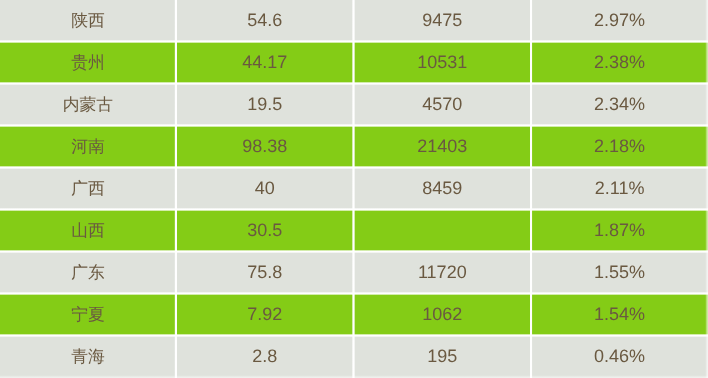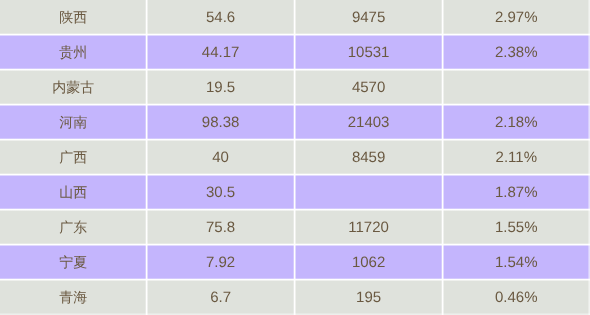--- a/index.html
+++ b/index.html
@@ -9,21 +9,21 @@
     background:#ffffff;
     font-family:"Liberation Sans",sans-serif;
     -webkit-font-smoothing:antialiased;
     text-rendering:geometricPrecision;
   }
   #tbl{position:relative;width:590px;height:315px;overflow:hidden;}
 
   
   .row{position:absolute;left:0;width:590px;height:35px;}
   .row.odd  {background:#dfe2dc;}
-  .row.even {background:#c4b5fd;}
+  .row.even {background:#84cc16;}
   .row.r0{top:0px}      .row.r1{top:35px}     .row.r2{top:70px}
   .row.r3{top:105px}    .row.r4{top:140px}    .row.r5{top:175px}
   .row.r6{top:210px}    .row.r7{top:245px}    .row.r8{top:280px}
   .row.r0 .cell{top:0px;height:34.6px}
 
   
   .cell{
     position:absolute;top:-0.4px;height:35px;
     display:flex;align-items:center;justify-content:center;
     color:#6a5941;
@@ -72,20 +72,21 @@
   <div class="row even r1">
     <div class="cell col0">贵州</div>
     <div class="cell col1">44.17</div>
     <div class="cell col2">10531</div>
     <div class="cell col3">2.38%</div>
   </div>
   <div class="row odd r2">
     <div class="cell col0">内蒙古</div>
     <div class="cell col1">19.5</div>
     <div class="cell col2">4570</div>
+    <div class="cell col3">2.34%</div>
   </div>
   <div class="row even r3">
     <div class="cell col0">河南</div>
     <div class="cell col1">98.38</div>
     <div class="cell col2">21403</div>
     <div class="cell col3">2.18%</div>
   </div>
   <div class="row odd r4">
     <div class="cell col0">广西</div>
     <div class="cell col1">40</div>
@@ -104,21 +105,21 @@
     <div class="cell col3">1.55%</div>
   </div>
   <div class="row even r7">
     <div class="cell col0">宁夏</div>
     <div class="cell col1">7.92</div>
     <div class="cell col2">1062</div>
     <div class="cell col3">1.54%</div>
   </div>
   <div class="row odd r8">
     <div class="cell col0">青海</div>
-    <div class="cell col1">6.7</div>
+    <div class="cell col1">2.8</div>
     <div class="cell col2">195</div>
     <div class="cell col3">0.46%</div>
   </div>
 
   <div class="vline v0"></div>
   <div class="vline v1"></div>
   <div class="vline v2"></div>
   <div class="hline h0"></div>
   <div class="hline h1"></div>
   <div class="hline h2"></div>

